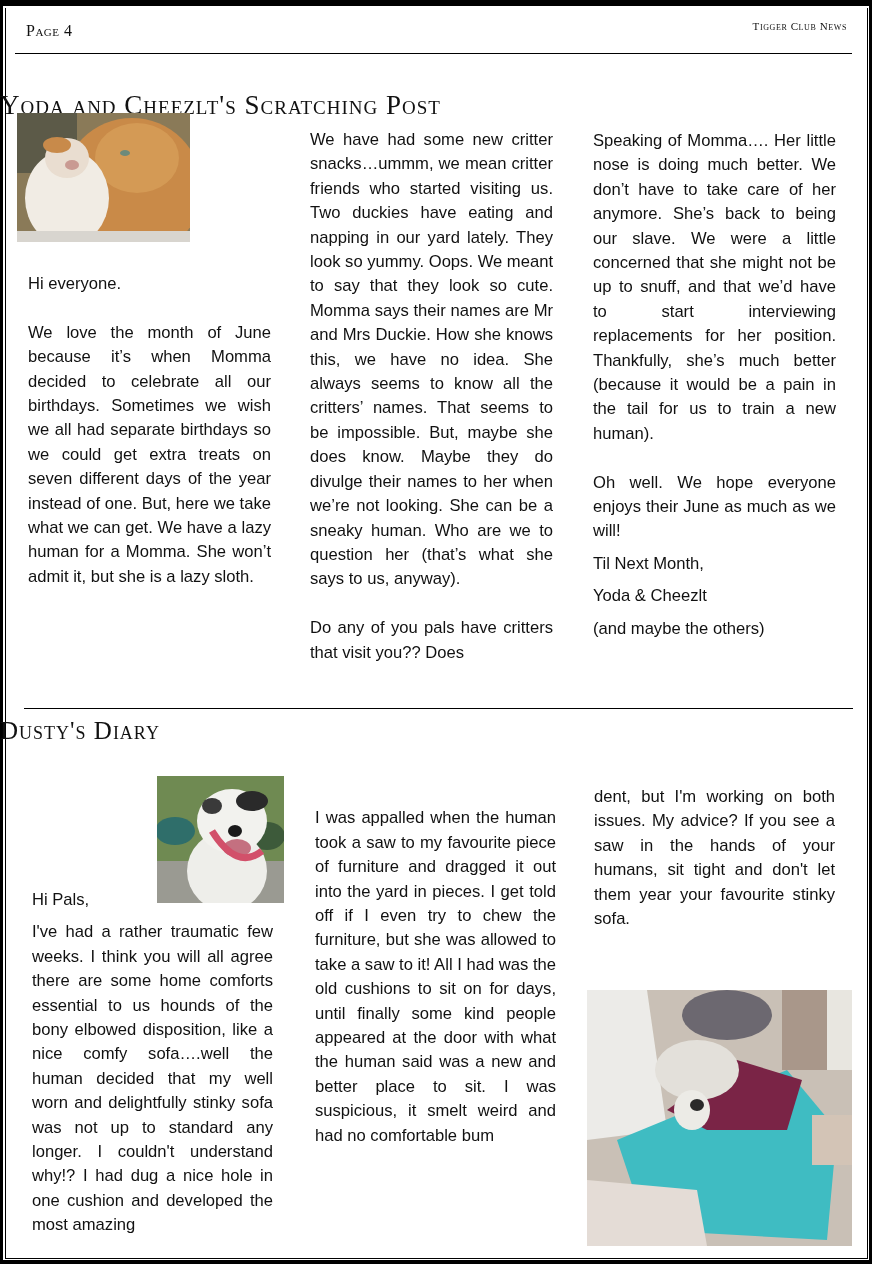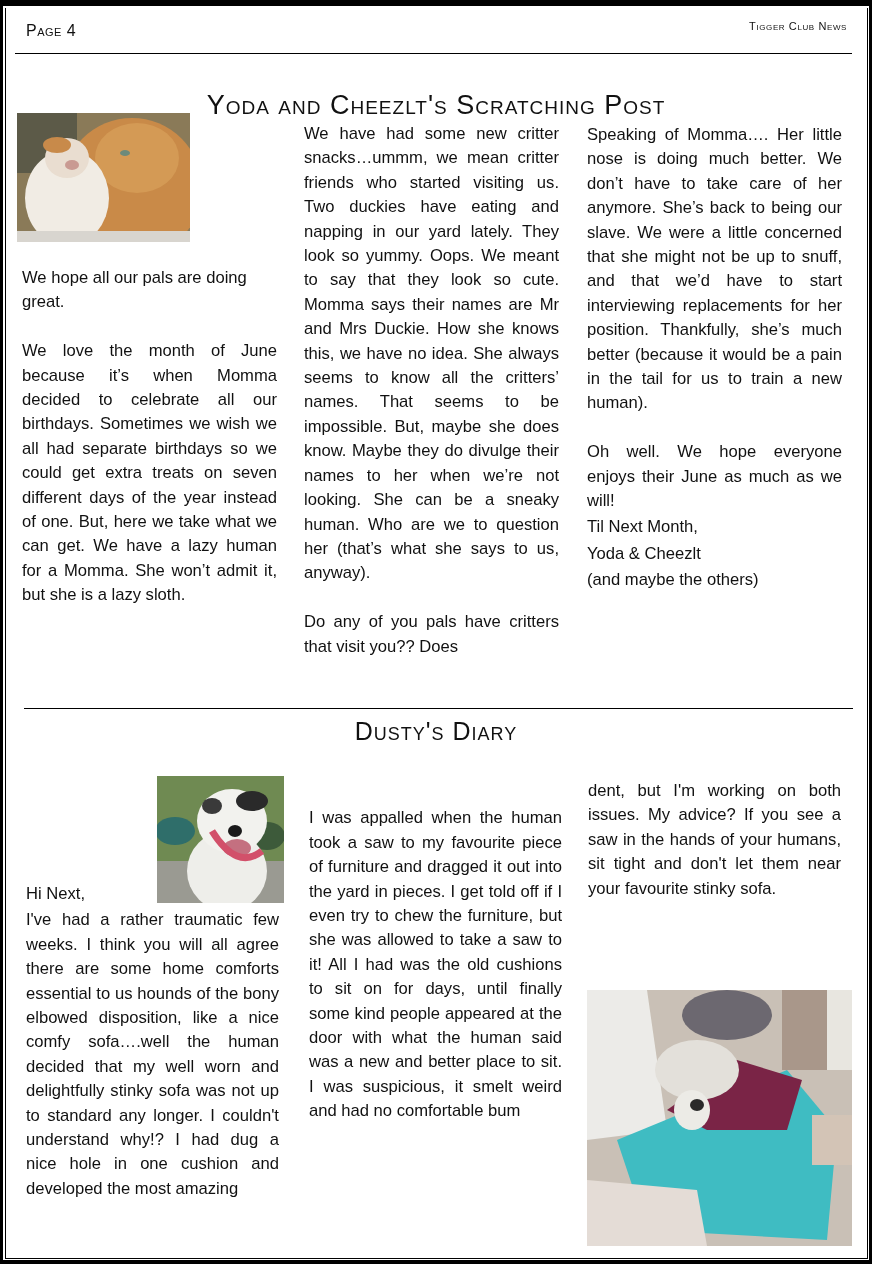--- a/index.html
+++ b/index.html
@@ -6,34 +6,34 @@
     body { width: 872px; height: 1264px; position: relative; overflow: hidden; }
     .page-frame {
       position: absolute; left: 0; top: 0; width: 872px; height: 1264px;
       box-sizing: border-box; border-top: 6px solid #000; border-left: 3px solid #000;
       border-right: 3px solid #000; border-bottom: 4px solid #000;
     }
     .inner-frame {
       position: absolute; left: 5px; top: 8px; right: 4px; bottom: 5px;
       border-left: 1px solid #000; border-right: 1px solid #000; border-bottom: 1px solid #000;
     }
-    .sc { font-family: Liberation Sans, sans-serif; font-variant: small-caps; color: #111; }
+    .sc { font-family: Liberation Serif, serif; font-variant: small-caps; color: #111; }
     .header-left { position: absolute; left: 26px; top: 22px; font-size: 16px; letter-spacing: 0.5px; }
     .header-right { position: absolute; right: 25px; top: 20px; font-size: 11px; letter-spacing: 0.6px; }
     .rule { position: absolute; left: 15px; right: 20px; height: 1px; background: #000; }
     .rule.top { top: 53px; }
     .rule.mid { top: 708px; left: 24px; right: 19px; }
-    .title { position: absolute; left: 0; right: 0; text-align: center; font-size: 27px; letter-spacing: 1px; font-weight: normal; }
+    .title { position: absolute; left: 0; right: 0; text-align: left; font-size: 27px; letter-spacing: 1px; font-weight: normal; }
     .title.t1 { top: 72px; }
     .title.t2 { top: 700px; font-size: 25px; }
     .col {
       position: absolute; font-family: "Liberation Sans", "DejaVu Sans", sans-serif;
       font-size: 16.6px; line-height: 24.4px; color: #111; text-align: justify;
     }
-    .col p { margin: 2px; }
+    .col p { margin: 8px; }
     .col p.gap { margin-top: 24.4px; }
     .col p.last-left { text-align: left; }
     .photo { position: absolute; overflow: hidden; }
     .photo svg { width: 100%; height: 100%; display: block; }
   </style>
 </head>
 <body>
 
 <div class="page-frame"></div>
 <div class="inner-frame"></div>
@@ -53,21 +53,21 @@
     <ellipse cx="50" cy="85" rx="42" ry="48" fill="#f1ece4"></ellipse>
     <ellipse cx="50" cy="45" rx="22" ry="20" fill="#e9ddd0"></ellipse>
     <ellipse cx="40" cy="32" rx="14" ry="8" fill="#c88a4a"></ellipse>
     <ellipse cx="55" cy="52" rx="7" ry="5" fill="#c99a92"></ellipse>
     <ellipse cx="108" cy="40" rx="5" ry="3" fill="#6d8a7a"></ellipse>
     <rect x="0" y="118" width="173" height="11" fill="#d8d5cf"></rect>
   </svg>
 </div>
 
 <div class="col" style="left:20px; top:264px; width:259px;">
-  <p class="last-left">We hope all our pals are doing great.</p>
+  <p class="last-left">Hi everyone.</p>
   <p class="gap">We love the month of June because it’s when Momma decided to celebrate all our birthdays. Sometimes we wish we all had separate birthdays so we could get extra treats on seven different days of the year instead of one. But, here we take what we can get. We have a lazy human for a Momma. She won’t admit it, but she is a lazy sloth.</p>
 </div>
 
 <div class="col" style="left:302px; top:120px; width:259px;">
   <p>We have had some new critter snacks…ummm, we mean critter friends who started visiting us. Two duckies have eating and napping in our yard lately. They look so yummy. Oops. We meant to say that they look so cute. Momma says their names are Mr and Mrs Duckie. How she knows this, we have no idea. She always seems to know all the critters’ names. That seems to be impossible. But, maybe she does know. Maybe they do divulge their names to her when we’re not looking. She can be a sneaky human. Who are we to question her (that’s what she says to us, anyway).</p>
   <p class="gap">Do any of you pals have critters that visit you?? Does</p>
 </div>
 
 <div class="col" style="left:585px; top:121px; width:259px;">
   <p>Speaking of Momma…. Her little nose is doing much better. We don’t have to take care of her anymore. She’s back to being our slave. We were a little concerned that she might not be up to snuff, and that we’d have to start interviewing replacements for her position. Thankfully, she’s much better (because it would be a pain in the tail for us to train a new human).</p>
@@ -91,30 +91,30 @@
     <ellipse cx="75" cy="45" rx="35" ry="32" fill="#f2f2ee"></ellipse>
     <ellipse cx="95" cy="25" rx="16" ry="10" fill="#2a2a2a"></ellipse>
     <ellipse cx="55" cy="30" rx="10" ry="8" fill="#3a3a3a"></ellipse>
     <ellipse cx="78" cy="55" rx="7" ry="6" fill="#1a1a1a"></ellipse>
     <ellipse cx="80" cy="72" rx="14" ry="9" fill="#c47080"></ellipse>
     <path d="M 55 55 Q 80 95 105 75" stroke="#d2506a" stroke-width="7" fill="none"></path>
   </svg>
 </div>
 
 <div class="col" style="left:24px; top:880px; width:257px;">
-  <p class="last-left">Hi Next,</p>
+  <p class="last-left">Hi Pals,</p>
   <p>I've had a rather traumatic few weeks. I think you will all agree there are some home comforts essential to us hounds of the bony elbowed disposition, like a nice comfy sofa….well the human decided that my well worn and delightfully stinky sofa was not up to standard any longer. I couldn't understand why!? I had dug a nice hole in one cushion and developed the most amazing</p>
 </div>
 
 <div class="col" style="left:307px; top:782px; width:257px;">
   <p class="gap">I was appalled when the human took a saw to my favourite piece of furniture and dragged it out into the yard in pieces. I get told off if I even try to chew the furniture, but she was allowed to take a saw to it! All I had was the old cushions to sit on for days, until finally some kind people appeared at the door with what the human said was a new and better place to sit. I was suspicious, it smelt weird and had no comfortable bum</p>
 </div>
 
 <div class="col" style="left:586px; top:777px; width:257px;">
-  <p>dent, but I'm working on both issues. My advice? If you see a saw in the hands of your humans, sit tight and don't let them near your favourite stinky sofa.</p>
+  <p>dent, but I'm working on both issues. My advice? If you see a saw in the hands of your humans, sit tight and don't let them year your favourite stinky sofa.</p>
 </div>
 
 <div class="photo" style="left:587px; top:990px; width:265px; height:256px;">
   <svg viewBox="0 0 265 256" preserveAspectRatio="none">
     <rect width="265" height="256" fill="#c9c0b6"></rect>
     <rect x="195" y="0" width="70" height="80" fill="#a9978a"></rect>
     <rect x="240" y="0" width="25" height="80" fill="#e8e6e0"></rect>
     <path d="M 0 0 L 60 0 L 80 140 L 0 150 Z" fill="#ecebe8"></path>
     <ellipse cx="140" cy="25" rx="45" ry="25" fill="#6c6870"></ellipse>
     <path d="M 30 150 L 200 80 L 250 140 L 240 250 L 60 240 Z" fill="#3fbcc2"></path>

